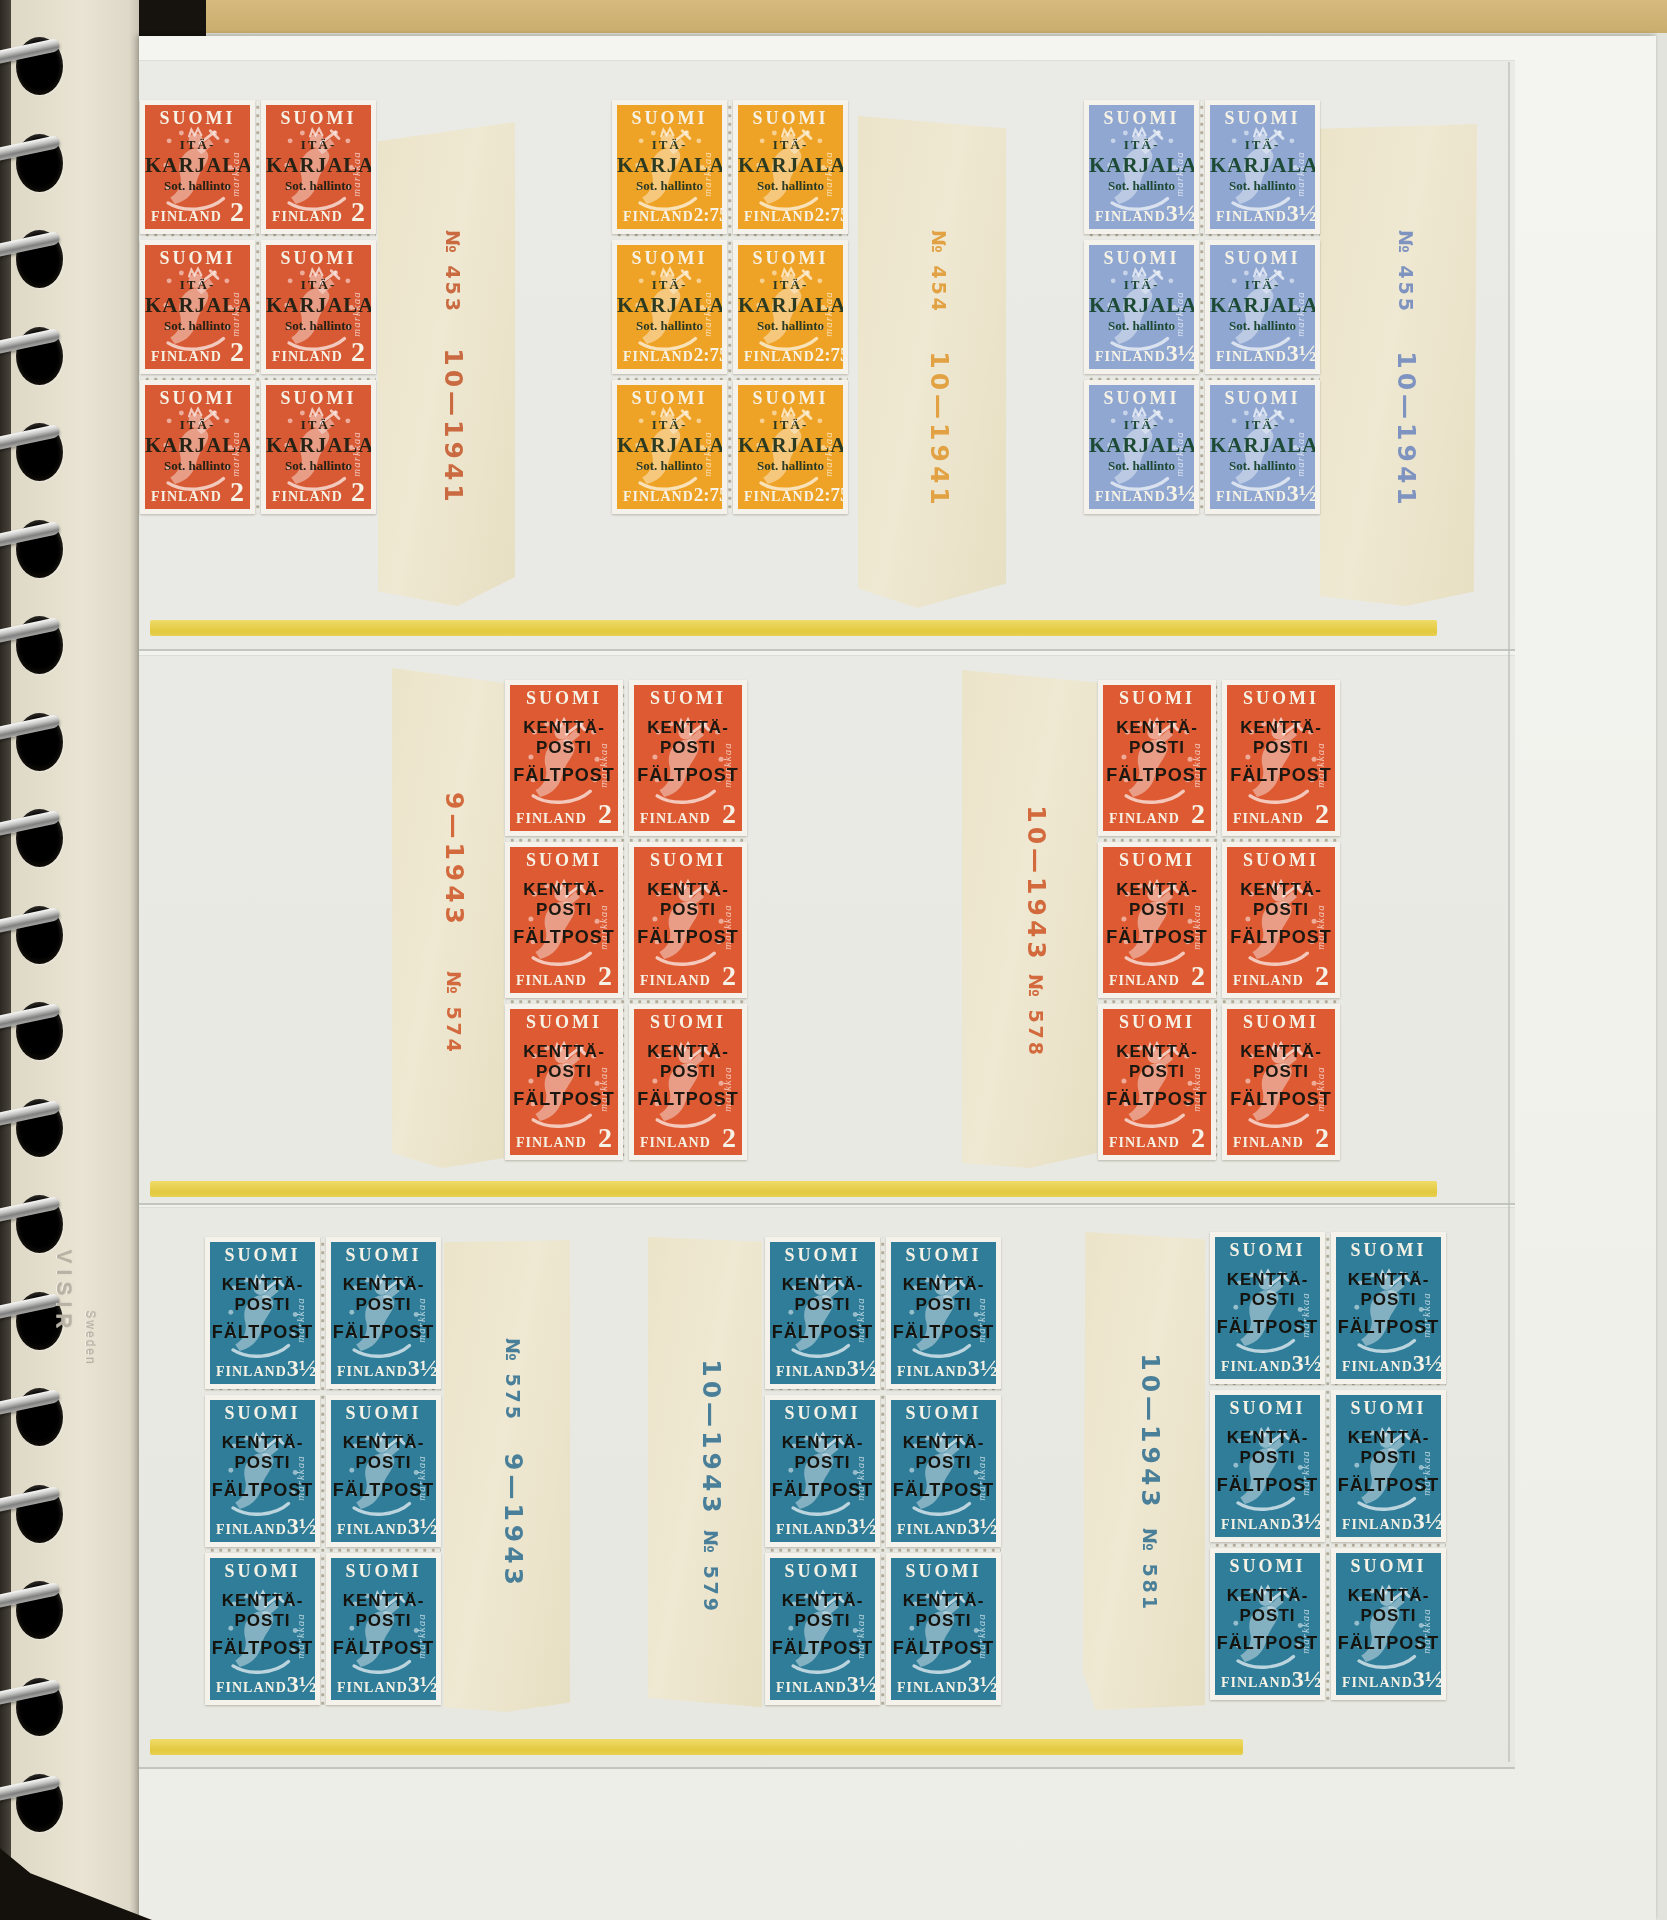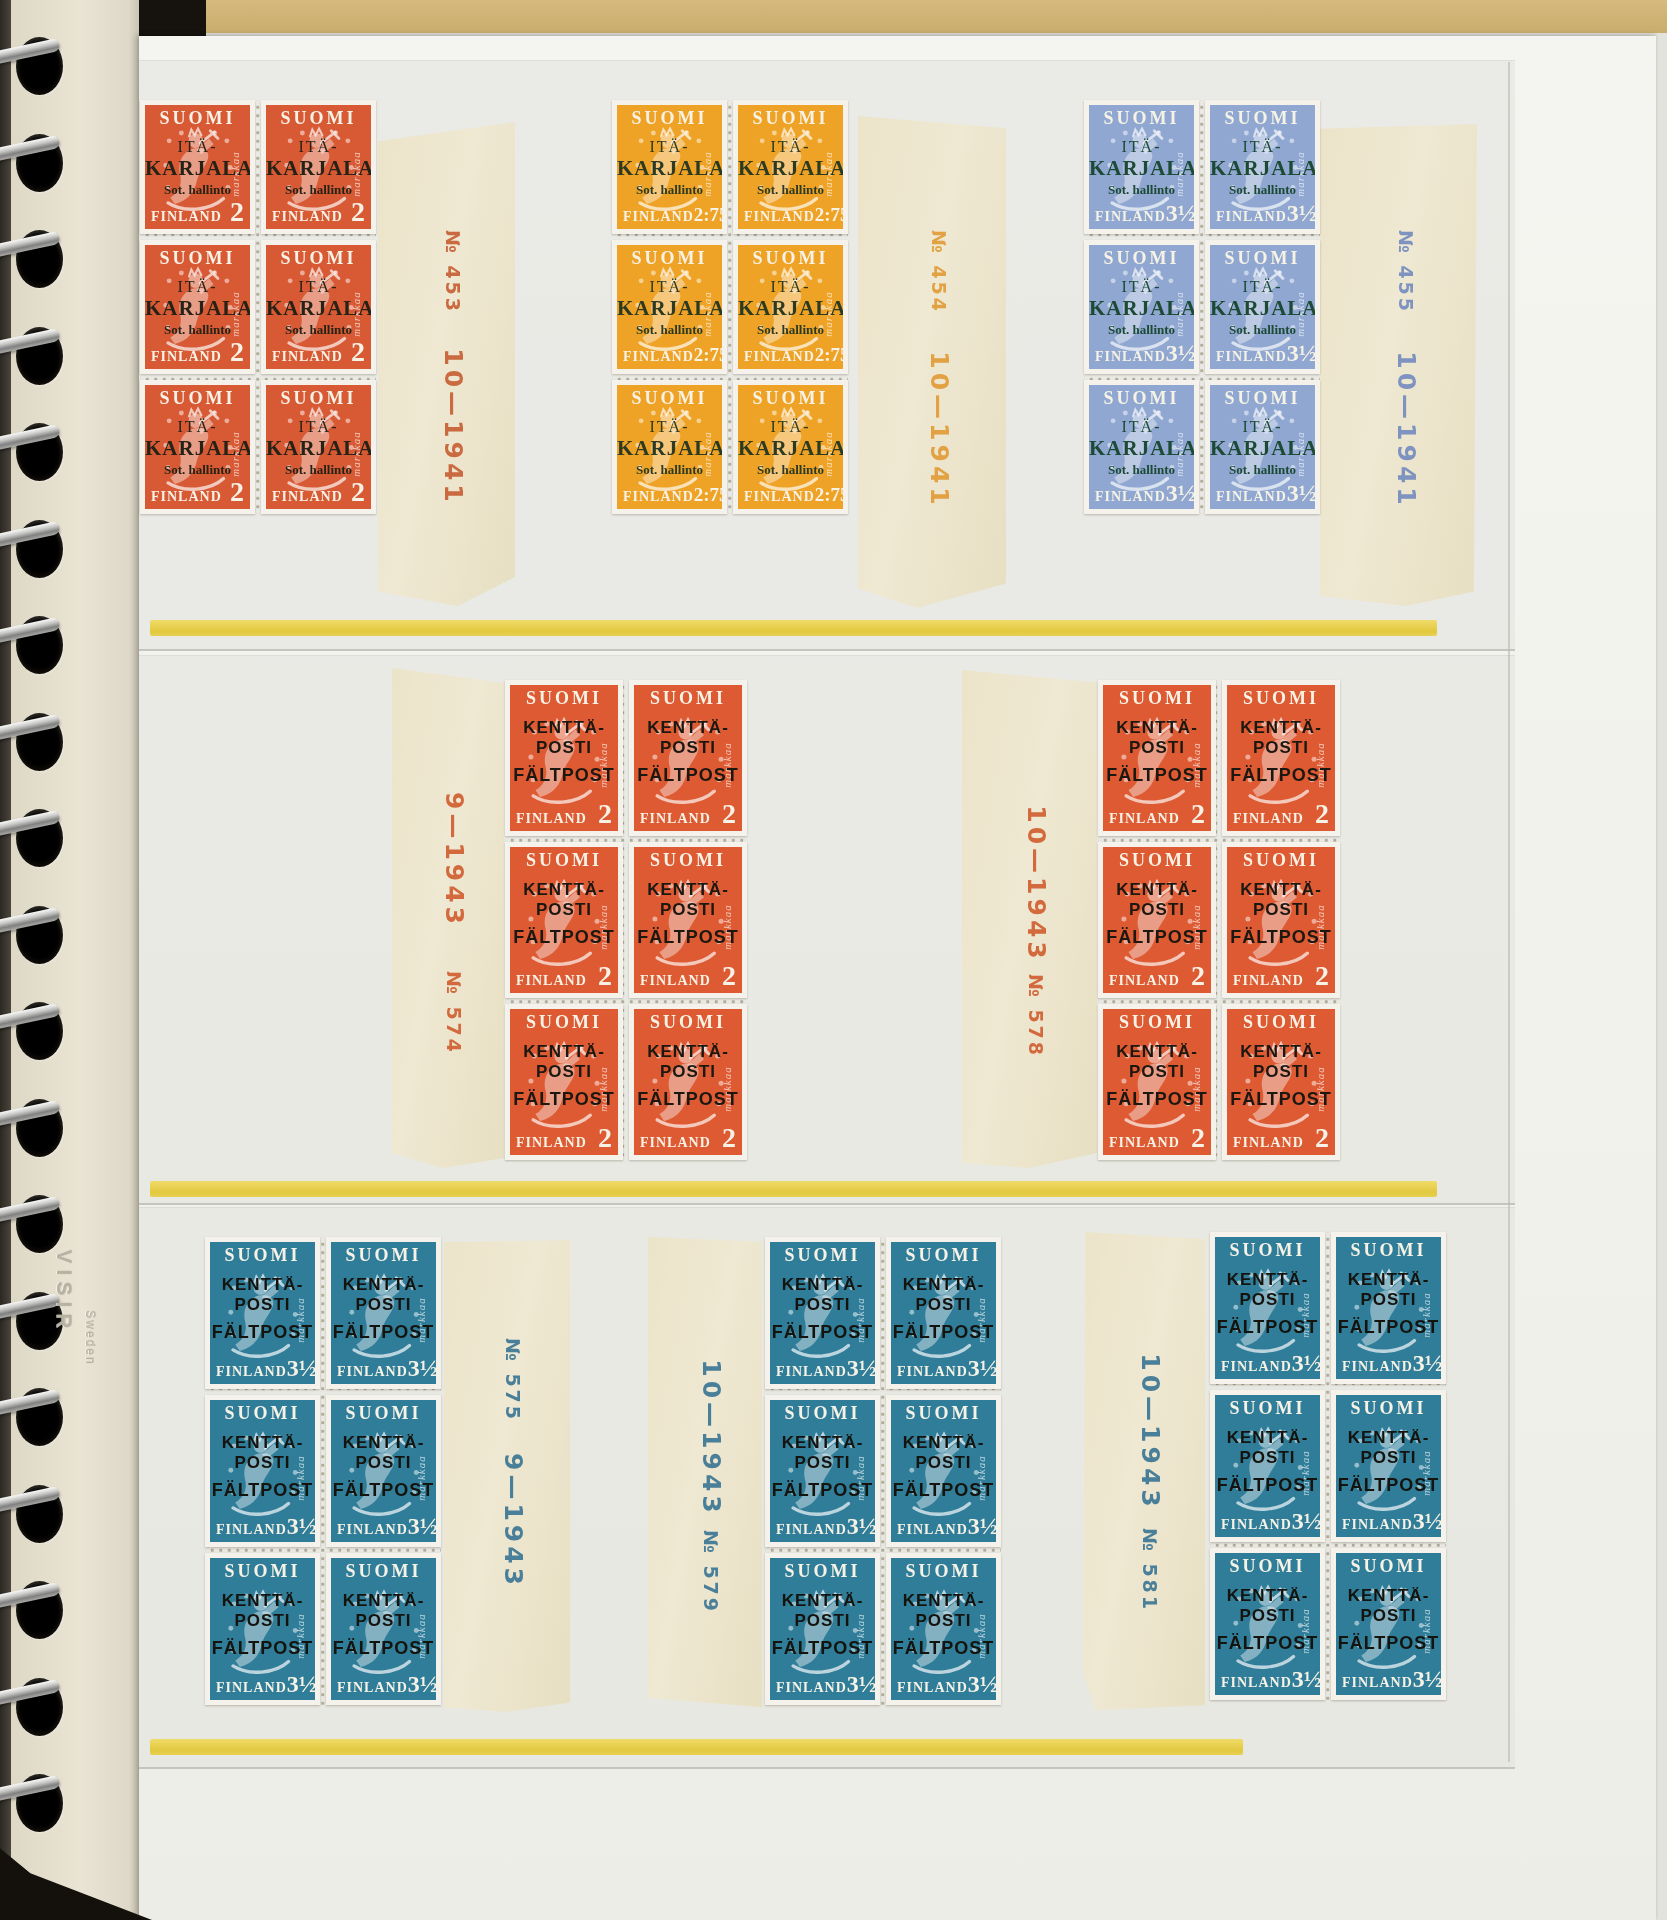--- a/index.html
+++ b/index.html
@@ -45,21 +45,21 @@
   .stamp{background:#f4f2ea;padding:5px;box-sizing:border-box;box-shadow:0 1px 2px rgba(60,50,30,.28);}
   .face{position:relative;width:100%;height:100%;overflow:hidden;color:#f6f2e5;}
   .country{margin-top:3px;text-align:center;font-family:"Liberation Serif","DejaVu Serif",serif;
        font-weight:bold;font-size:18px;letter-spacing:3px;}
   .lion{position:absolute;left:50%;top:55%;transform:translate(-50%,-50%);width:74%;opacity:.9;}
   .side{position:absolute;left:calc(100% - 14px);top:50%;width:90px;height:14px;margin-left:-45px;
        transform:rotate(-90deg);text-align:center;font-family:"Liberation Serif",serif;
        font-style:italic;font-size:11px;letter-spacing:1px;color:rgba(255,255,255,.65);}
   .op{position:relative;margin-top:9px;text-align:center;line-height:1.15;}
   .op-line{display:block;}
-  .op-s0{font-family:"Liberation Serif",serif;font-weight:normal;font-size:16px;letter-spacing:2px;}
+  .op-s0{font-family:"Liberation Serif",serif;font-weight:bold;font-size:13px;letter-spacing:2px;}
   .op-s1{font-family:"Liberation Serif",serif;font-weight:bold;font-size:21px;letter-spacing:1px;}
   .op-s2{font-family:"Liberation Serif",serif;font-weight:bold;font-size:13px;margin-top:2px;}
   .op-a0{font-family:"Liberation Sans",sans-serif;font-weight:bold;font-size:17px;letter-spacing:1px;}
   .op-a1{font-family:"Liberation Sans",sans-serif;font-weight:bold;font-size:17px;letter-spacing:1px;}
   .op-a2{font-family:"Liberation Sans",sans-serif;font-weight:bold;font-size:18px;letter-spacing:1px;margin-top:8px;}
   .foot{position:absolute;left:0;right:0;bottom:4px;padding:0 6px;display:flex;
        justify-content:space-between;align-items:baseline;}
   .finland{font-family:"Liberation Serif",serif;font-variant:small-caps;font-weight:bold;
        font-size:14px;letter-spacing:1px;}
   .denom{font-family:"Liberation Serif",serif;font-weight:bold;}

